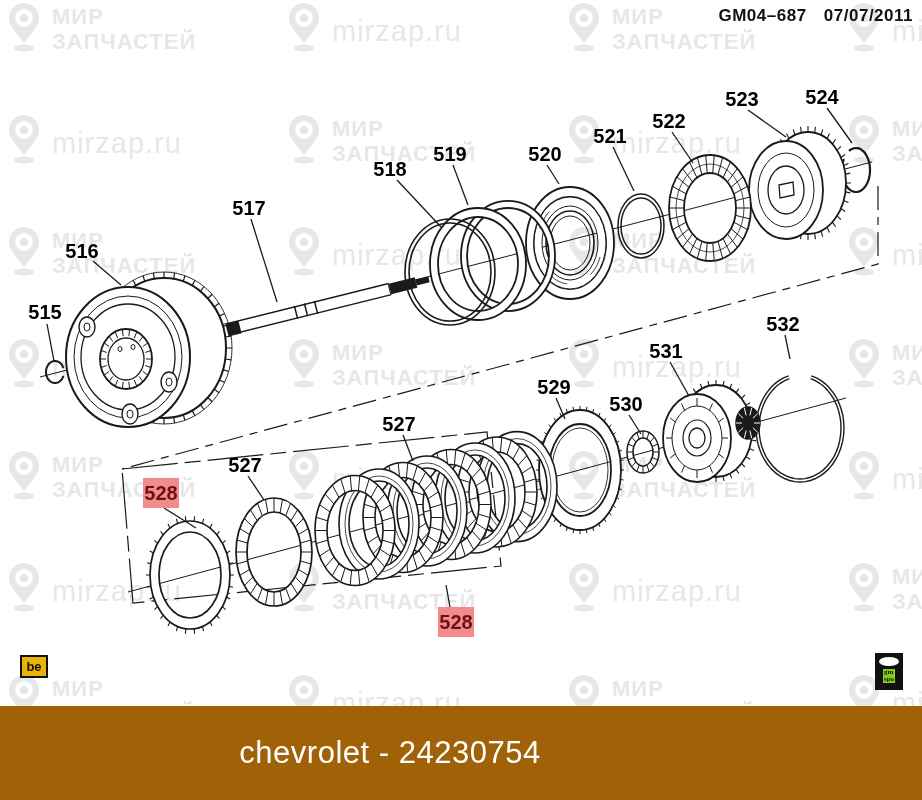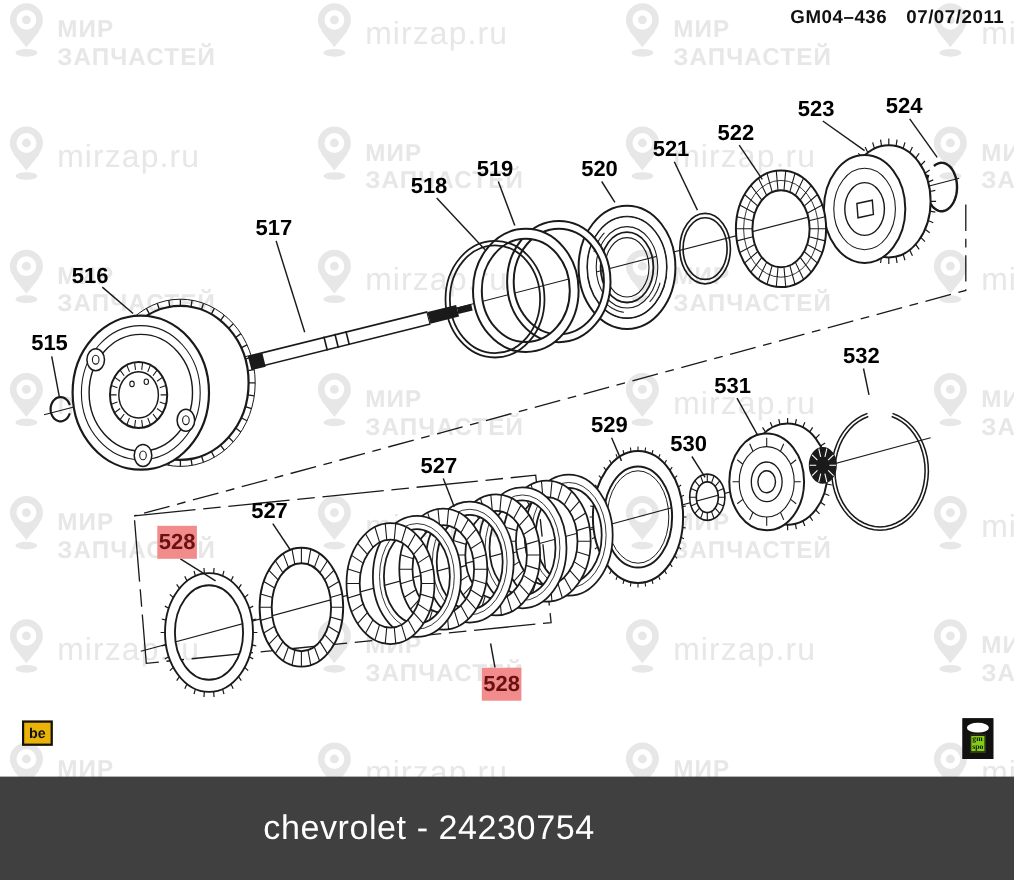--- a/index.html
+++ b/index.html
@@ -1,20 +1,20 @@
 <!DOCTYPE html>
 <html><head>
 <meta charset="utf-8">
 <style>
   html,body{margin:0;padding:0;background:#fff;}
   .page{position:relative;width:922px;height:800px;background:#ffffff;overflow:hidden;
         font-family:"Liberation Sans",sans-serif;}
   .wm-layer{position:absolute;inset:0;z-index:1;}
   .wm-cell{position:absolute;display:flex;align-items:flex-start;color:#e7e7e7;}
-  .wm-text-brand{font-weight:bold;font-size:22px;line-height:25px;margin-left:8px;margin-top:12px;letter-spacing:1px;}
+  .wm-text-brand{font-weight:bold;font-size:22px;line-height:25px;margin-left:8px;margin-top:2px;letter-spacing:1px;}
   .wm-text-domain{font-size:29px;line-height:27px;margin-left:8px;margin-top:16px;letter-spacing:1px;}
   #diagram{position:absolute;left:0;top:0;z-index:2;}
   .header{position:absolute;top:6px;right:9px;z-index:3;font-size:17px;font-weight:bold;color:#111;
           letter-spacing:0.5px;}
   .header span{margin-left:12px;}
   .be-box{position:absolute;left:20px;top:655px;width:24px;height:19px;border:2.5px solid #111;
           z-index:3;font-size:13px;font-weight:bold;color:#111;display:flex;align-items:center;
           justify-content:center;background:#eab308;}
   .gmspo{position:absolute;left:875px;top:653px;width:24px;height:33px;background:#111;border:2px solid #111;
          z-index:3;display:flex;flex-direction:column;align-items:center;}
@@ -412,31 +412,31 @@
       <text x="554" y="387" text-anchor="middle" dominant-baseline="central" class="callout" fill="#000">529</text>
       <line x1="629" y1="415" x2="641" y2="434" stroke="#1a1a1a" stroke-width="1.3"></line>
       <text x="626" y="404" text-anchor="middle" dominant-baseline="central" class="callout" fill="#000">530</text>
       <line x1="670" y1="362" x2="689" y2="396" stroke="#1a1a1a" stroke-width="1.3"></line>
       <text x="666" y="351" text-anchor="middle" dominant-baseline="central" class="callout" fill="#000">531</text>
       <line x1="785" y1="335" x2="790" y2="359" stroke="#1a1a1a" stroke-width="1.3"></line>
       <text x="783" y="324" text-anchor="middle" dominant-baseline="central" class="callout" fill="#000">532</text>
     </svg>
 
   <div class="header">
-    <span>GM04–436</span>
+    <span>GM04–687</span>
     <span>07/07/2011</span>
   </div>
 
   <div class="be-box">be</div>
 
   <div class="gmspo">
     <div class="gmspo-oval"></div>
     <div class="gmspo-text">
       <div>gm</div>
       <div>spo</div>
     </div>
   </div>
 
-  <div class="footer" id="footer" style="background: #404040; color: rgb(255, 255, 255);">
+  <div class="footer" id="footer" style="background: #a16207; color: rgb(255, 255, 255);">
     <span>chevrolet - 24230754</span>
     <span class="gap"></span>
   </div>
 </div>
 
 </body></html>

